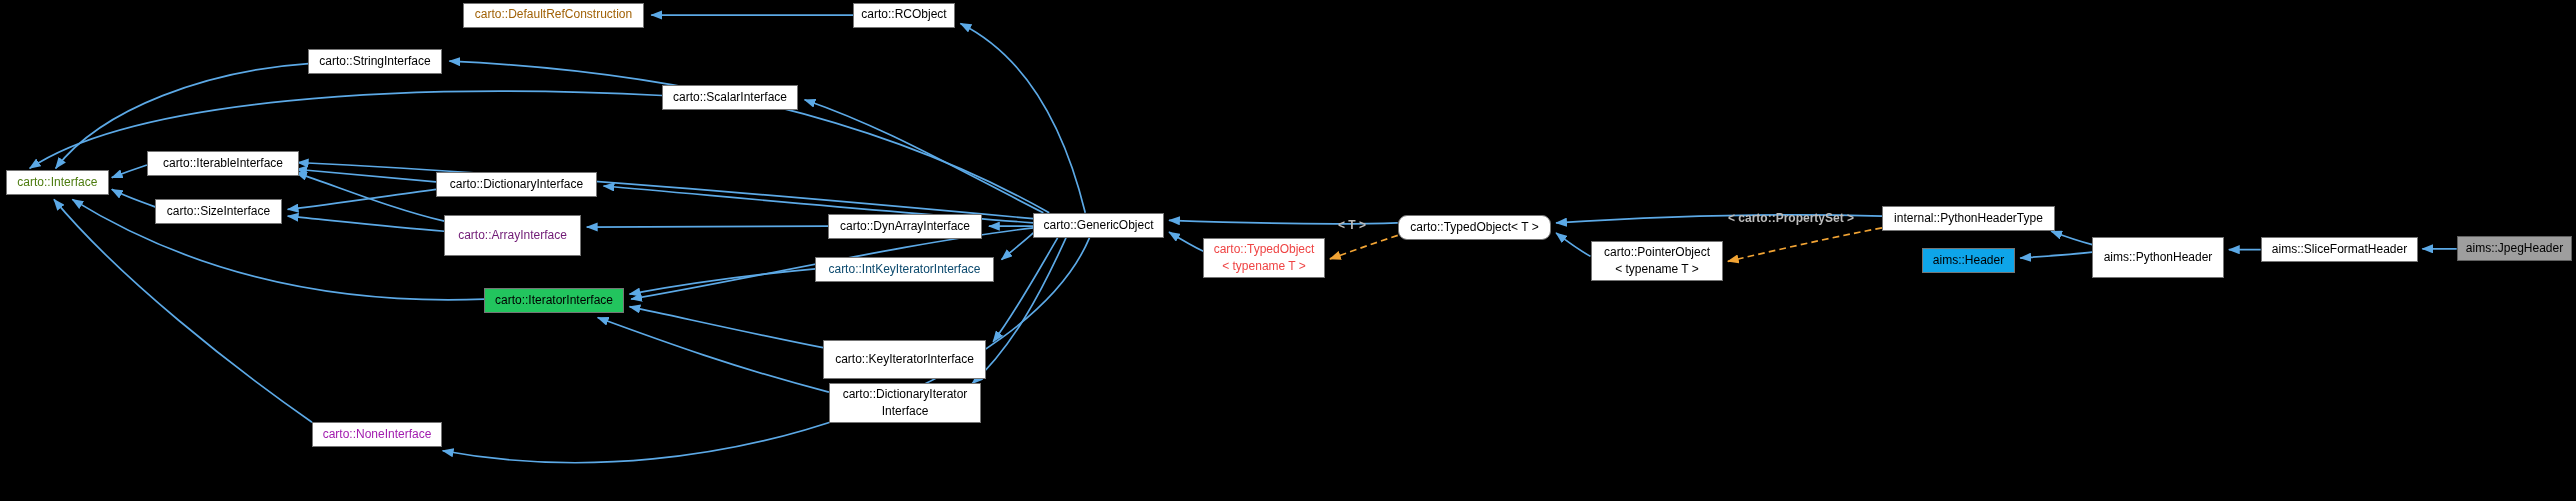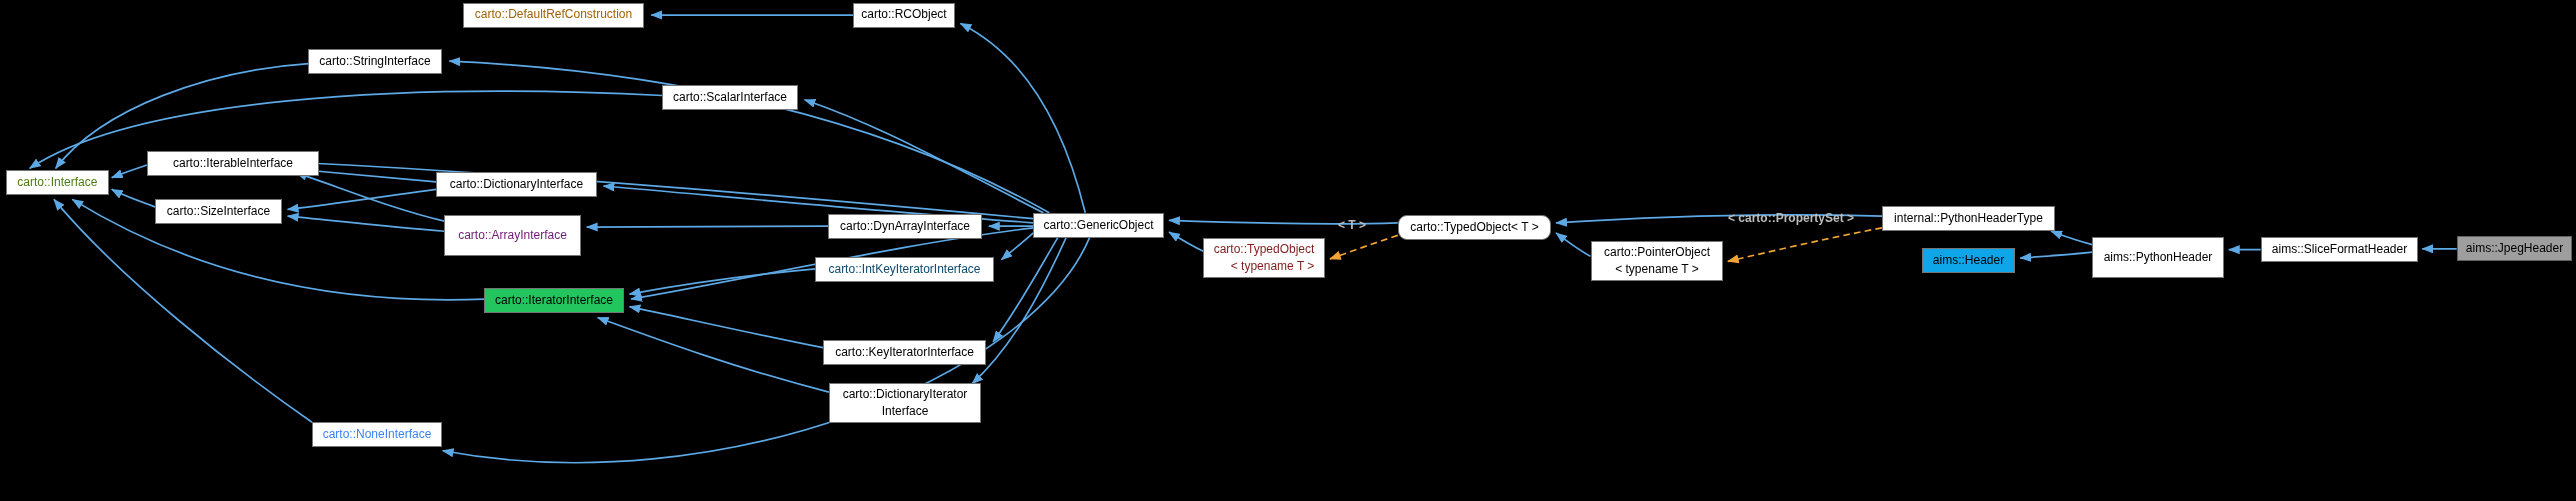--- a/index.html
+++ b/index.html
@@ -100,33 +100,33 @@
         <path d="M1668,281 C1640,290 1613,300 1587,309" class="edge dashed" stroke="#f2a434" marker-end="url(#arrow-template)"></path>
         <path d="M2246,272 C2182,284 2122,298 2062,312" class="edge dashed" stroke="#f2a434" marker-end="url(#arrow-template)"></path>
       </g>
   </svg>
   <div id="nodes-layer">
       <div class="node" style="left: 5.9px; top: 170px; width: 103px; height: 25px; background: rgb(255, 255, 255); border-color: rgb(117, 117, 117); color: #4d7c0f;"><span>carto::Interface</span></div>
       <div class="node" style="left: 463px; top: 2.5px; width: 181px; height: 25px; background: rgb(255, 255, 255); border-color: rgb(117, 117, 117); color: #a16207;"><span>carto::DefaultRefConstruction</span></div>
       <div class="node" style="left: 853px; top: 2.5px; width: 102px; height: 25px; background: rgb(255, 255, 255); border-color: rgb(117, 117, 117); color: rgb(0, 0, 0);"><span>carto::RCObject</span></div>
       <div class="node" style="left: 308px; top: 49px; width: 134px; height: 25px; background: rgb(255, 255, 255); border-color: rgb(117, 117, 117); color: rgb(0, 0, 0);"><span>carto::StringInterface</span></div>
       <div class="node" style="left: 662px; top: 85px; width: 136px; height: 25px; background: rgb(255, 255, 255); border-color: rgb(117, 117, 117); color: rgb(0, 0, 0);"><span>carto::ScalarInterface</span></div>
-      <div class="node" style="left: 147px; top: 151px; width: 172px; height: 25px; background: rgb(255, 255, 255); border-color: rgb(117, 117, 117); color: rgb(0, 0, 0);"><span>carto::IterableInterface</span></div>
+      <div class="node" style="left: 147px; top: 151px; width: 152px; height: 25px; background: rgb(255, 255, 255); border-color: rgb(117, 117, 117); color: rgb(0, 0, 0);"><span>carto::IterableInterface</span></div>
       <div class="node" style="left: 155px; top: 199px; width: 127px; height: 25px; background: rgb(255, 255, 255); border-color: rgb(117, 117, 117); color: rgb(0, 0, 0);"><span>carto::SizeInterface</span></div>
       <div class="node" style="left: 436px; top: 172px; width: 161px; height: 25px; background: rgb(255, 255, 255); border-color: rgb(117, 117, 117); color: rgb(0, 0, 0);"><span>carto::DictionaryInterface</span></div>
       <div class="node" style="left: 444px; top: 215px; width: 137px; height: 41px; background: rgb(255, 255, 255); border-color: rgb(117, 117, 117); color: #701a75;"><span>carto::ArrayInterface</span></div>
       <div class="node" style="left: 484px; top: 288px; width: 140px; height: 25px; background: #22c55e; border-color: rgb(117, 117, 117); color: rgb(0, 0, 0);"><span>carto::IteratorInterface</span></div>
       <div class="node" style="left: 828px; top: 214px; width: 154px; height: 25px; background: rgb(255, 255, 255); border-color: rgb(117, 117, 117); color: rgb(0, 0, 0);"><span>carto::DynArrayInterface</span></div>
       <div class="node" style="left: 815px; top: 257px; width: 179px; height: 25px; background: rgb(255, 255, 255); border-color: rgb(117, 117, 117); color: #0c4a6e;"><span>carto::IntKeyIteratorInterface</span></div>
-      <div class="node" style="left: 823px; top: 340px; width: 163px; height: 25px; background: rgb(255, 255, 255); border-color: rgb(117, 117, 117); color: rgb(0, 0, 0);"><span>carto::KeyIteratorInterface</span></div>
+      <div class="node" style="left: 823px; top: 340px; width: 163px; height: 39px; background: rgb(255, 255, 255); border-color: rgb(117, 117, 117); color: rgb(0, 0, 0);"><span>carto::KeyIteratorInterface</span></div>
       <div class="node" style="left: 829px; top: 383px; width: 152px; height: 40px; background: rgb(255, 255, 255); border-color: rgb(117, 117, 117); color: rgb(0, 0, 0);"><span>carto::DictionaryIterator
 Interface</span></div>
-      <div class="node" style="left: 312px; top: 422px; width: 130px; height: 25px; background: rgb(255, 255, 255); border-color: rgb(117, 117, 117); color: #3b82f6;"><span>carto::NoneInterface</span></div>
+      <div class="node" style="left: 312px; top: 422px; width: 130px; height: 25px; background: rgb(255, 255, 255); border-color: rgb(117, 117, 117); color: #a21caf;"><span>carto::NoneInterface</span></div>
       <div class="node" style="left: 1033px; top: 213px; width: 131px; height: 25px; background: rgb(255, 255, 255); border-color: rgb(117, 117, 117); color: rgb(0, 0, 0);"><span>carto::GenericObject</span></div>
-      <div class="node" style="left: 1203px; top: 238px; width: 122px; height: 40px; background: rgb(255, 255, 255); border-color: rgb(117, 117, 117); color: #7f1d1d; text-align: right;"><span>carto::TypedObject
+      <div class="node" style="left: 1203px; top: 238px; width: 122px; height: 40px; background: rgb(255, 255, 255); border-color: rgb(117, 117, 117); color: #ef4444;"><span>carto::TypedObject
 &lt; typename T &gt;</span></div>
       <div class="node" style="left: 1398px; top: 215px; width: 153px; height: 25px; background: rgb(255, 255, 255); border-color: rgb(117, 117, 117); color: rgb(0, 0, 0); border-radius: 9px;"><span>carto::TypedObject&lt; T &gt;</span></div>
       <div class="node" style="left: 1591px; top: 241px; width: 132px; height: 40px; background: rgb(255, 255, 255); border-color: rgb(117, 117, 117); color: rgb(0, 0, 0);"><span>carto::PointerObject
 &lt; typename T &gt;</span></div>
       <div class="node" style="left: 1882px; top: 206px; width: 173px; height: 25px; background: rgb(255, 255, 255); border-color: rgb(117, 117, 117); color: rgb(0, 0, 0);"><span>internal::PythonHeaderType</span></div>
       <div class="node" style="left: 1922px; top: 248px; width: 93px; height: 25px; background: #0ea5e9; border-color: rgb(117, 117, 117); color: rgb(0, 0, 0);"><span>aims::Header</span></div>
       <div class="node" style="left: 2092px; top: 237px; width: 132px; height: 41px; background: rgb(255, 255, 255); border-color: rgb(117, 117, 117); color: rgb(0, 0, 0);"><span>aims::PythonHeader</span></div>
       <div class="node" style="left: 2261px; top: 237px; width: 157px; height: 25px; background: rgb(255, 255, 255); border-color: rgb(117, 117, 117); color: rgb(0, 0, 0);"><span>aims::SliceFormatHeader</span></div>
       <div class="node" style="left: 2457px; top: 236px; width: 115px; height: 25px; background: rgb(158, 158, 158); border-color: rgb(96, 96, 96); color: rgb(0, 0, 0);"><span>aims::JpegHeader</span></div>
     </div>

